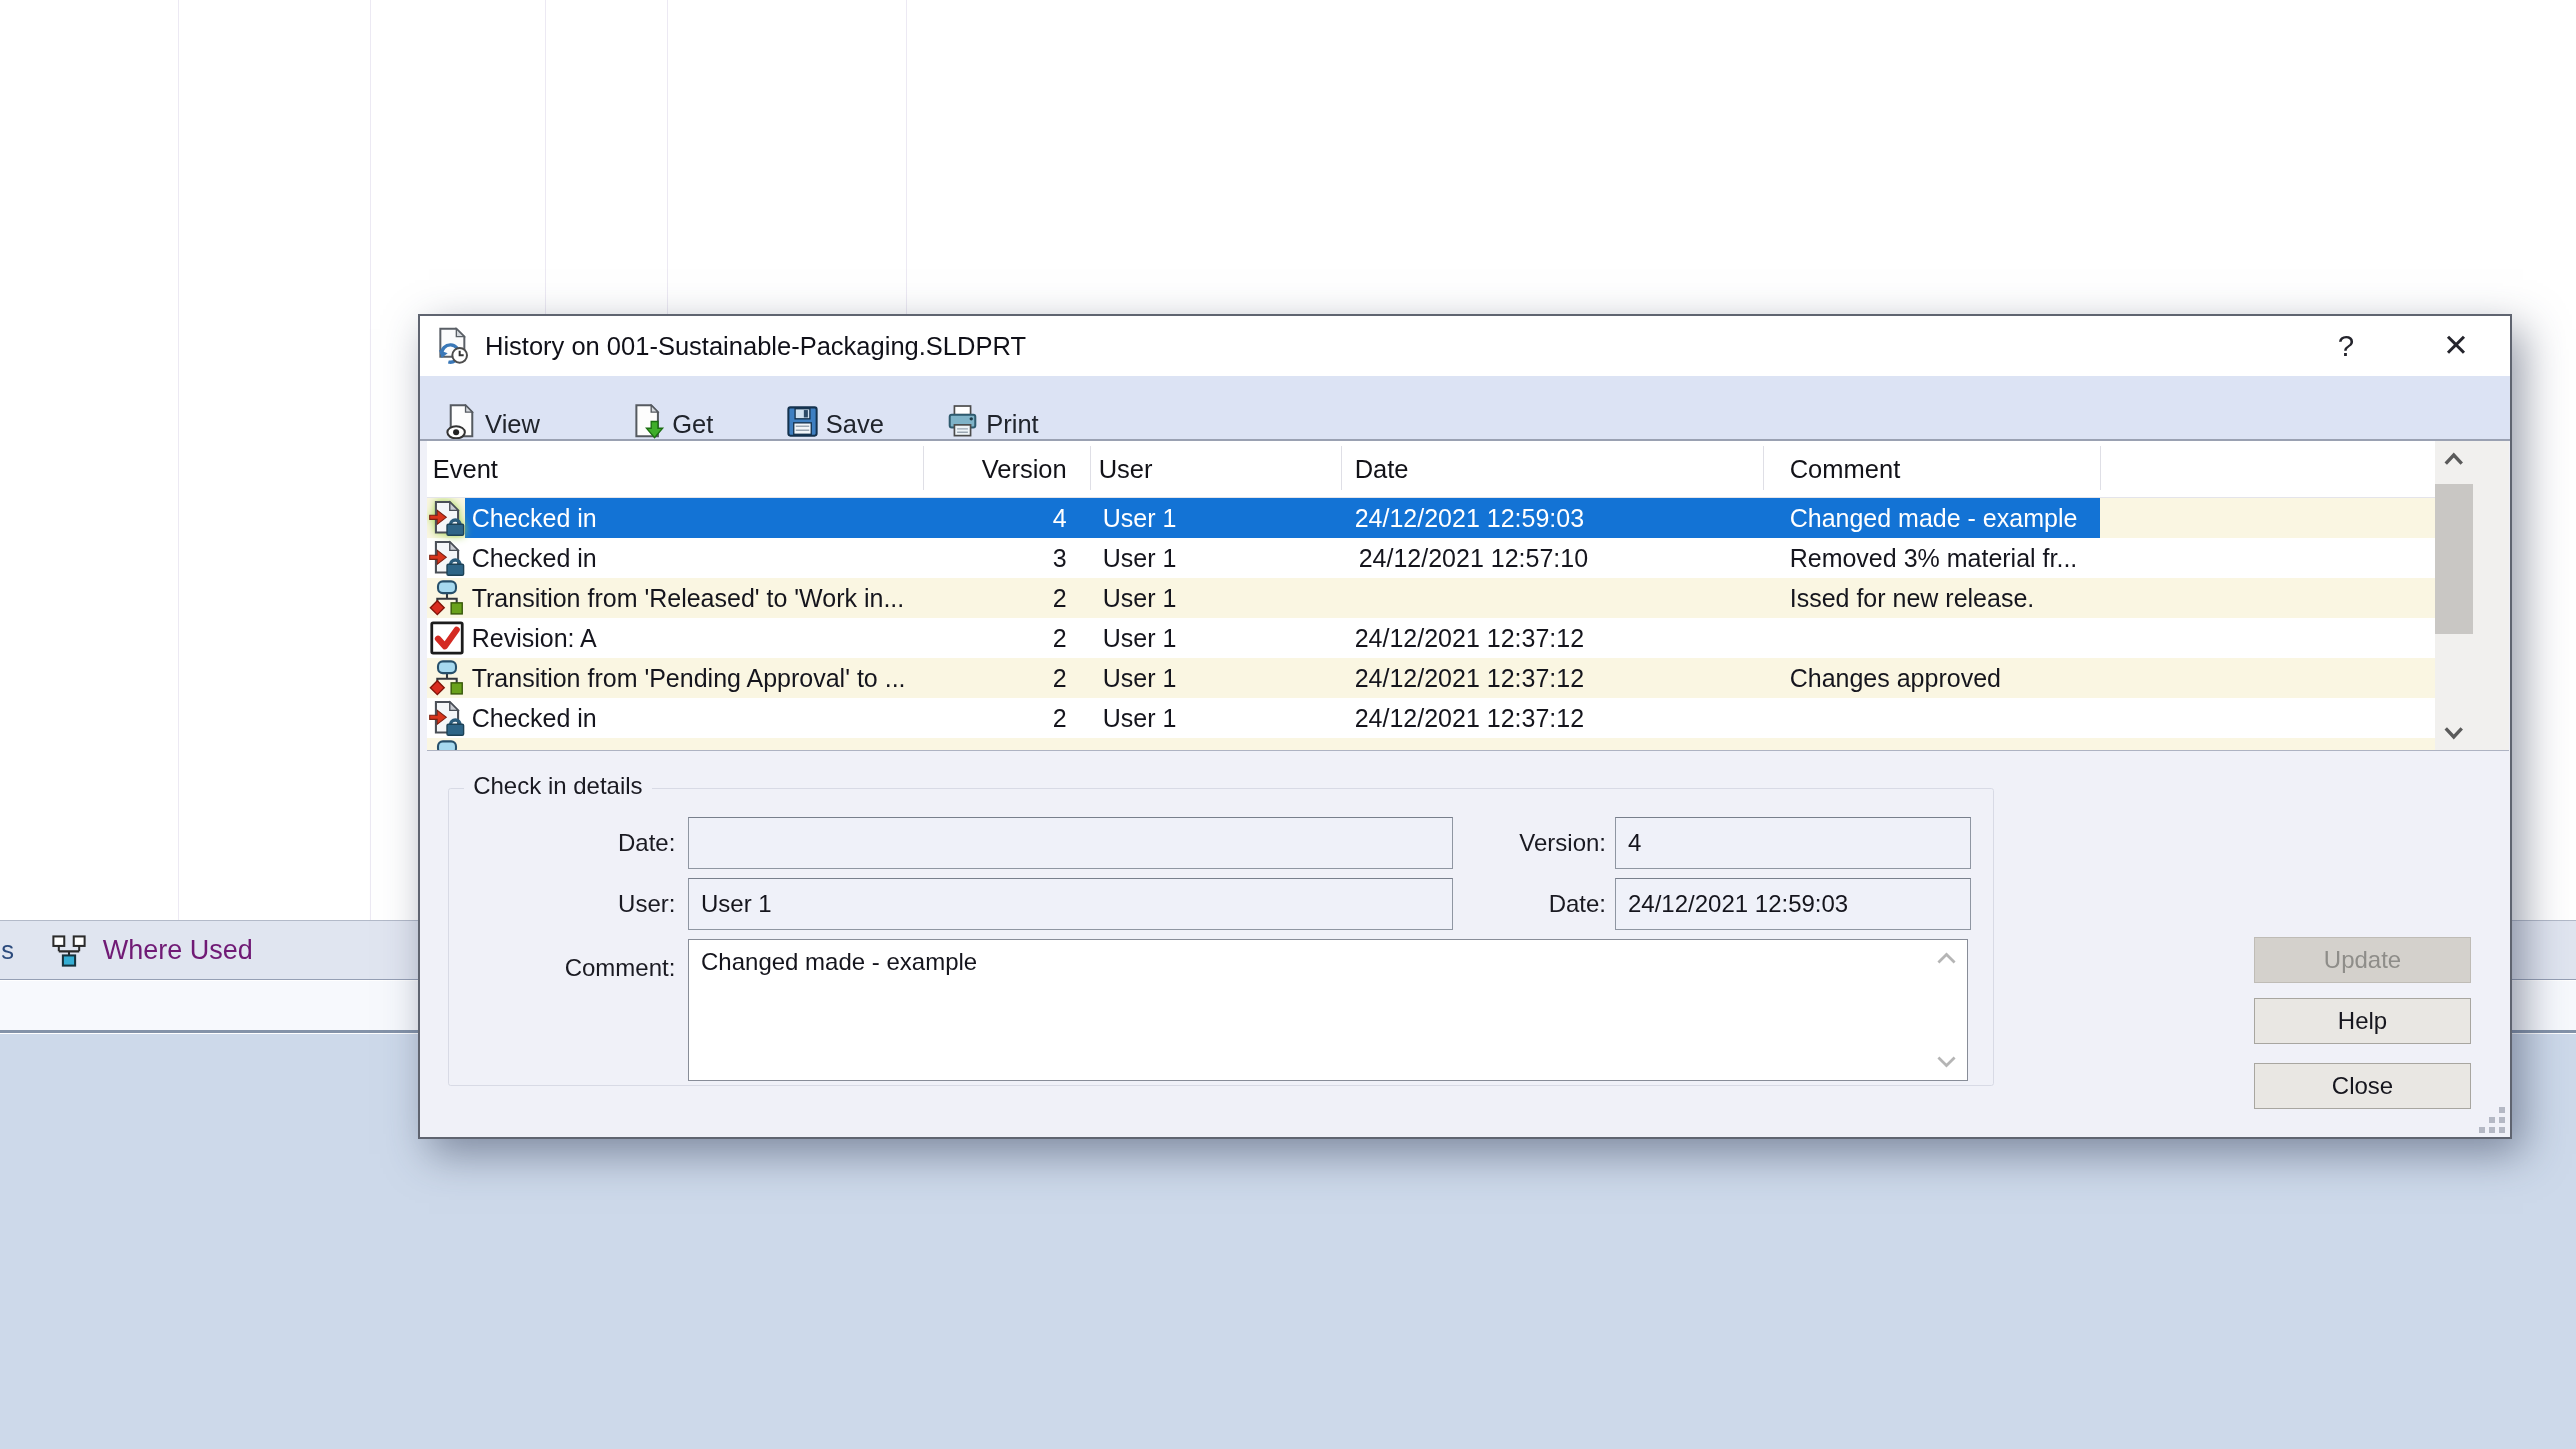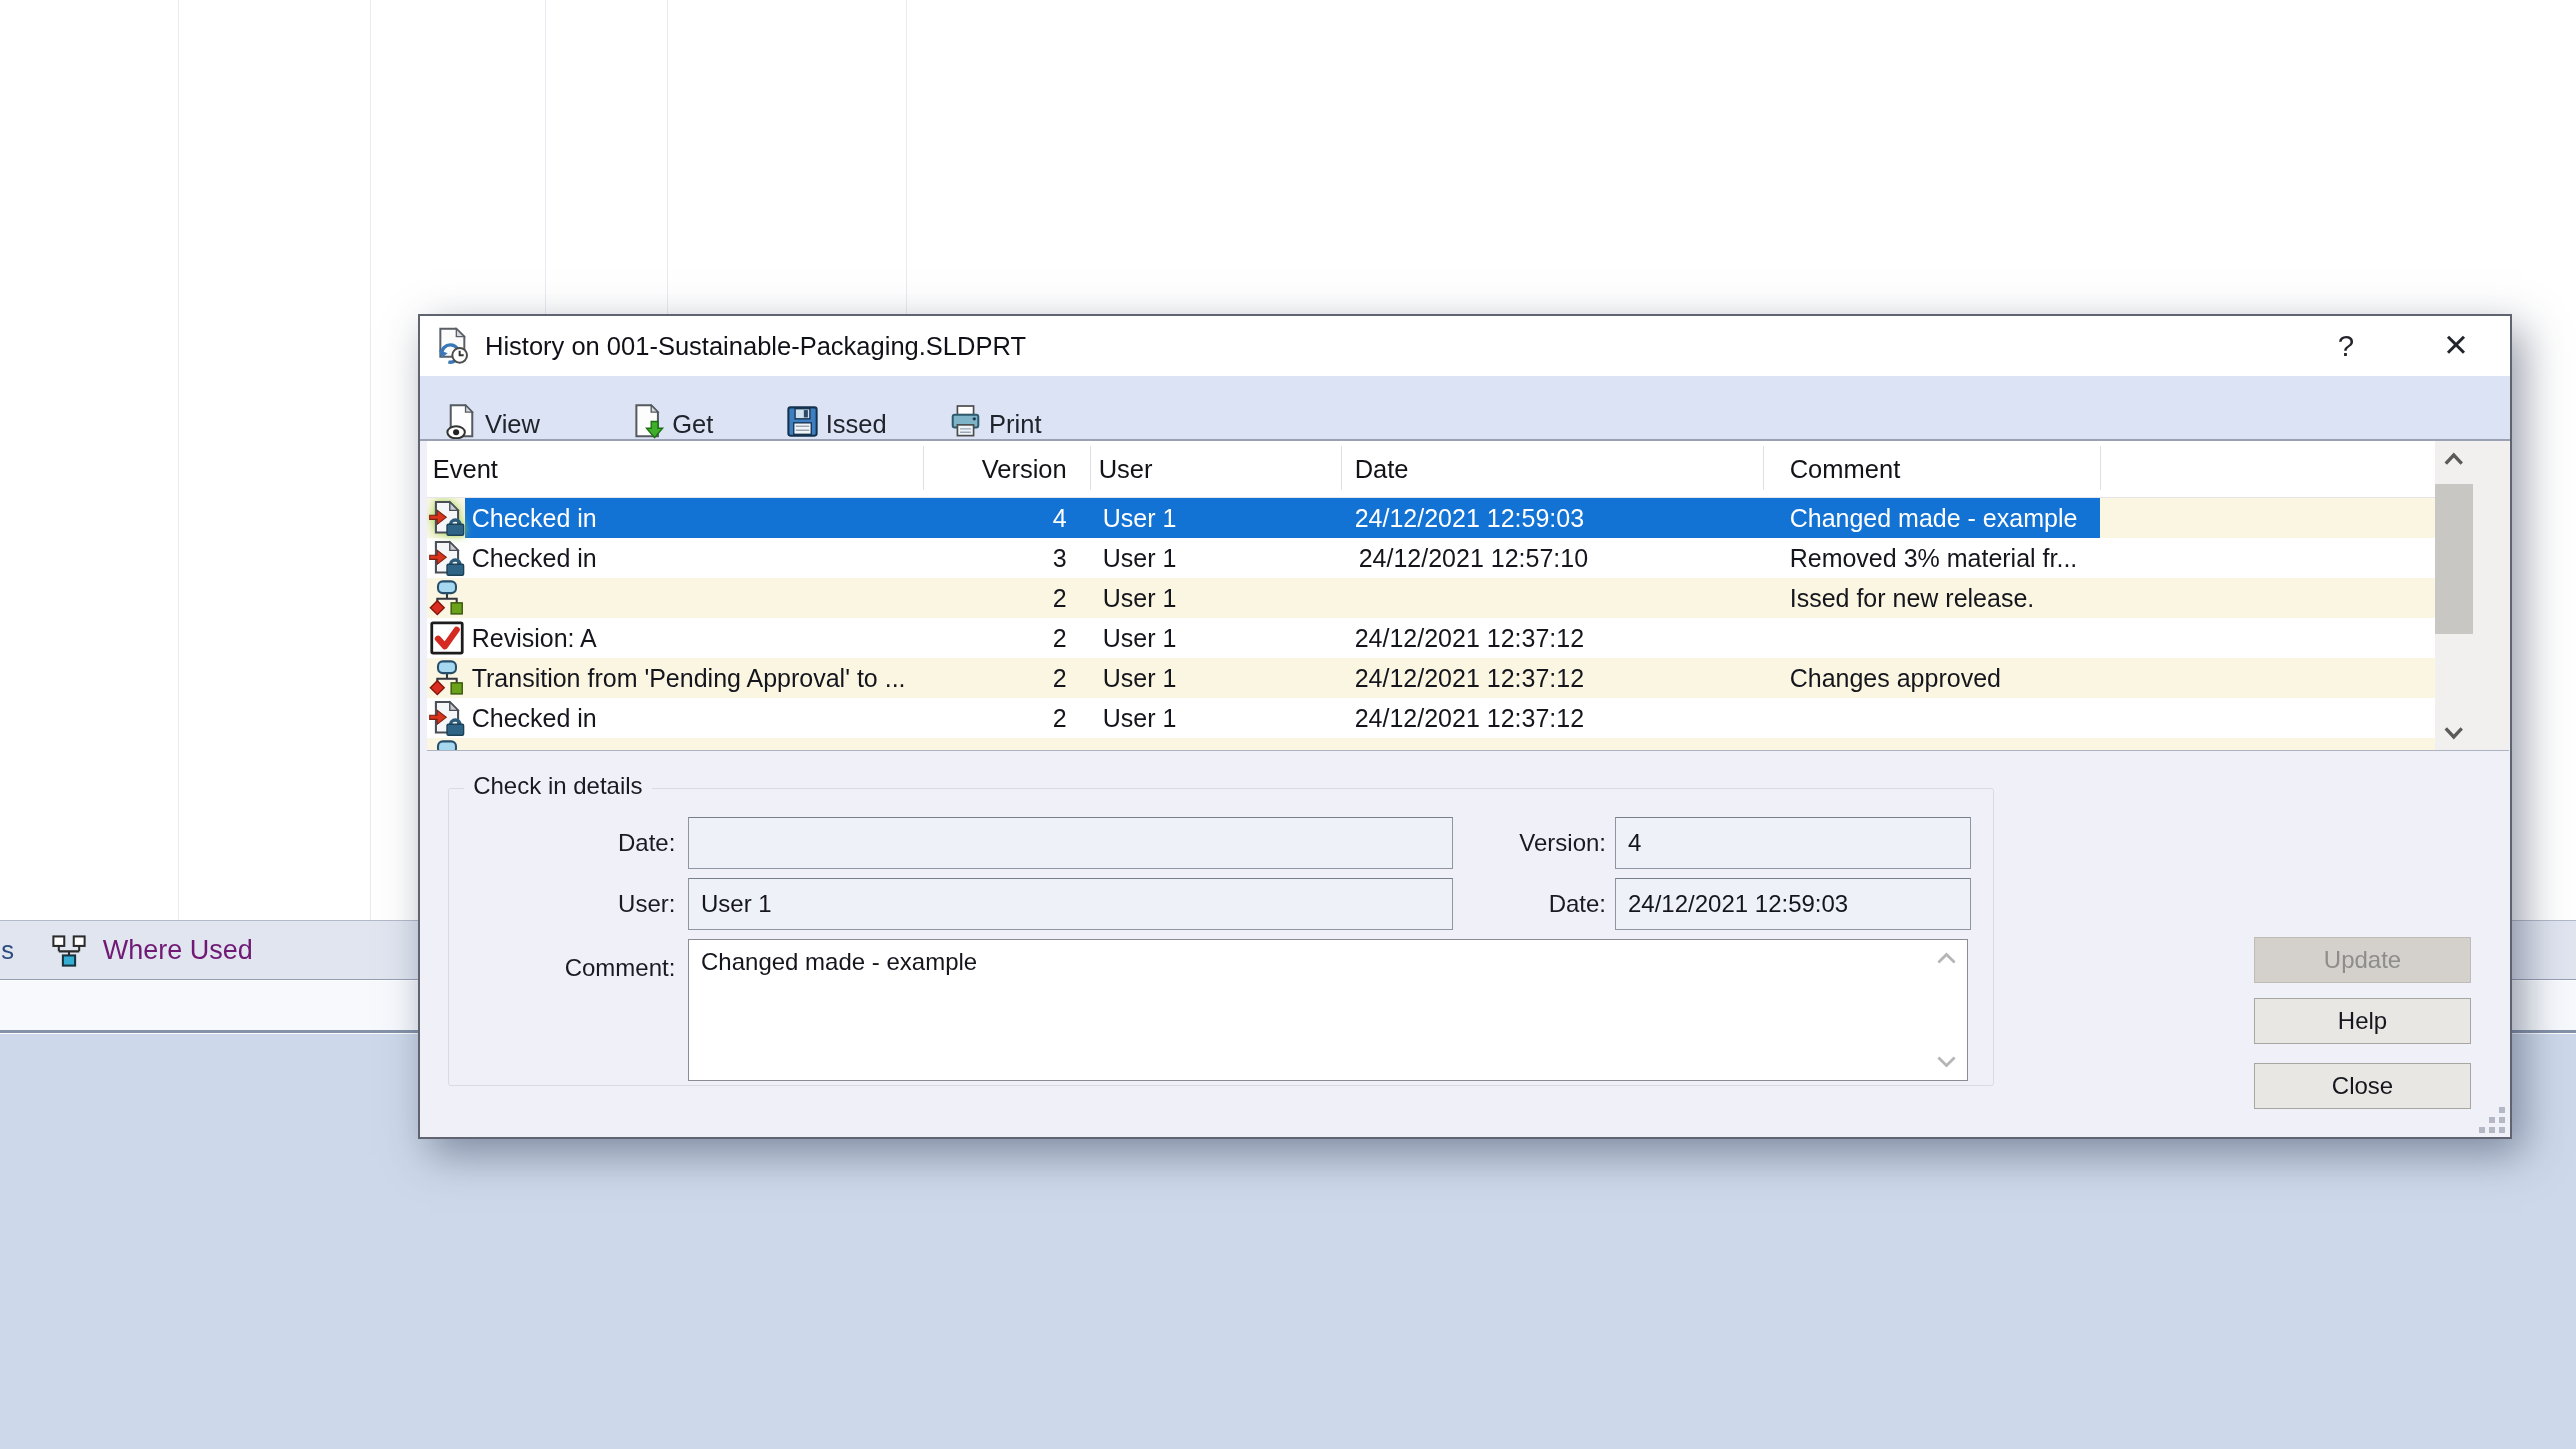--- a/index.html
+++ b/index.html
@@ -161,21 +161,21 @@
         <span class="lbl">Get</span>
       </div>
       <div class="tool-btn tb-save">
         <svg width="35" height="35" viewBox="0 0 52 52">
           <rect x="5" y="5" width="42" height="42" rx="3" fill="#3e7fc1" stroke="#14324e" stroke-width="3"></rect>
           <rect x="15" y="7" width="22" height="15" fill="#cfe0ef" stroke="#14324e" stroke-width="2"></rect>
           <rect x="28" y="9" width="6" height="11" fill="#2c4a66"></rect>
           <rect x="13" y="28" width="26" height="17" fill="#f2f6fa" stroke="#14324e" stroke-width="2"></rect>
           <path d="M16 33 h20 M16 39 h20" stroke="#9aa6b2" stroke-width="2"></path>
         </svg>
-        <span class="lbl">Issed</span>
+        <span class="lbl">Save</span>
       </div>
       <div class="tool-btn tb-print">
         <svg width="35" height="35" viewBox="0 0 52 52">
           <rect x="14" y="3" width="24" height="13" fill="#ffffff" stroke="#4c4c4c" stroke-width="2.5"></rect>
           <rect x="7" y="16" width="38" height="19" rx="3" fill="#7fb3c8" stroke="#2e5a6e" stroke-width="3"></rect>
           <circle cx="39" cy="22" r="2.5" fill="#1d3a48"></circle>
           <rect x="14" y="31" width="24" height="16" fill="#eef4f8" stroke="#4c4c4c" stroke-width="2.5"></rect>
           <path d="M18 37 h16 M18 42 h16" stroke="#9aa6b2" stroke-width="2"></path>
         </svg>
         <span class="lbl">Print</span>
@@ -227,20 +227,21 @@
       <span class="cell" style="left:1363px;width:376px">Removed 3% material fr...</span>
     </div>
           <div class="trow cream">
 
       <span class="ricon"><svg viewBox="0 0 52 52" xmlns="http://www.w3.org/2000/svg">
     <path d="M26 18 V27 M26 27 H12 V33 M26 27 H40 V33" fill="none" stroke="#33373d" stroke-width="3"></path>
     <rect x="13" y="2" width="26" height="17" rx="7" fill="#a6d9ef" stroke="#27506b" stroke-width="3"></rect>
     <path d="M12 30 l10 10 -10 10 -10 -10 z" fill="#d92b1f" stroke="#801409" stroke-width="2"></path>
     <rect x="32" y="33" width="16" height="16" fill="#6aa21c" stroke="#375708" stroke-width="2"></rect>
   </svg></span>
+      <span class="cell c-event" style="left:45px;width:443px">Transition from 'Released' to 'Work in...</span>
       <span class="cell c-version" style="left:498px;width:142px;text-align:right">2</span>
       <span class="cell" style="left:676px;width:221px">User 1</span>
       <span class="cell" style="left:1363px;width:376px">Issed for new release.</span>
     </div>
           <div class="trow white">
 
       <span class="ricon"><svg viewBox="0 0 52 52" xmlns="http://www.w3.org/2000/svg">
     <rect x="4" y="4" width="44" height="44" rx="2" fill="#ffffff" stroke="#1c1c1c" stroke-width="4"></rect>
     <path d="M13 27 l10 11 L40 14" fill="none" stroke="#d42a22" stroke-width="9" stroke-linecap="round" stroke-linejoin="round"></path>
   </svg></span>

